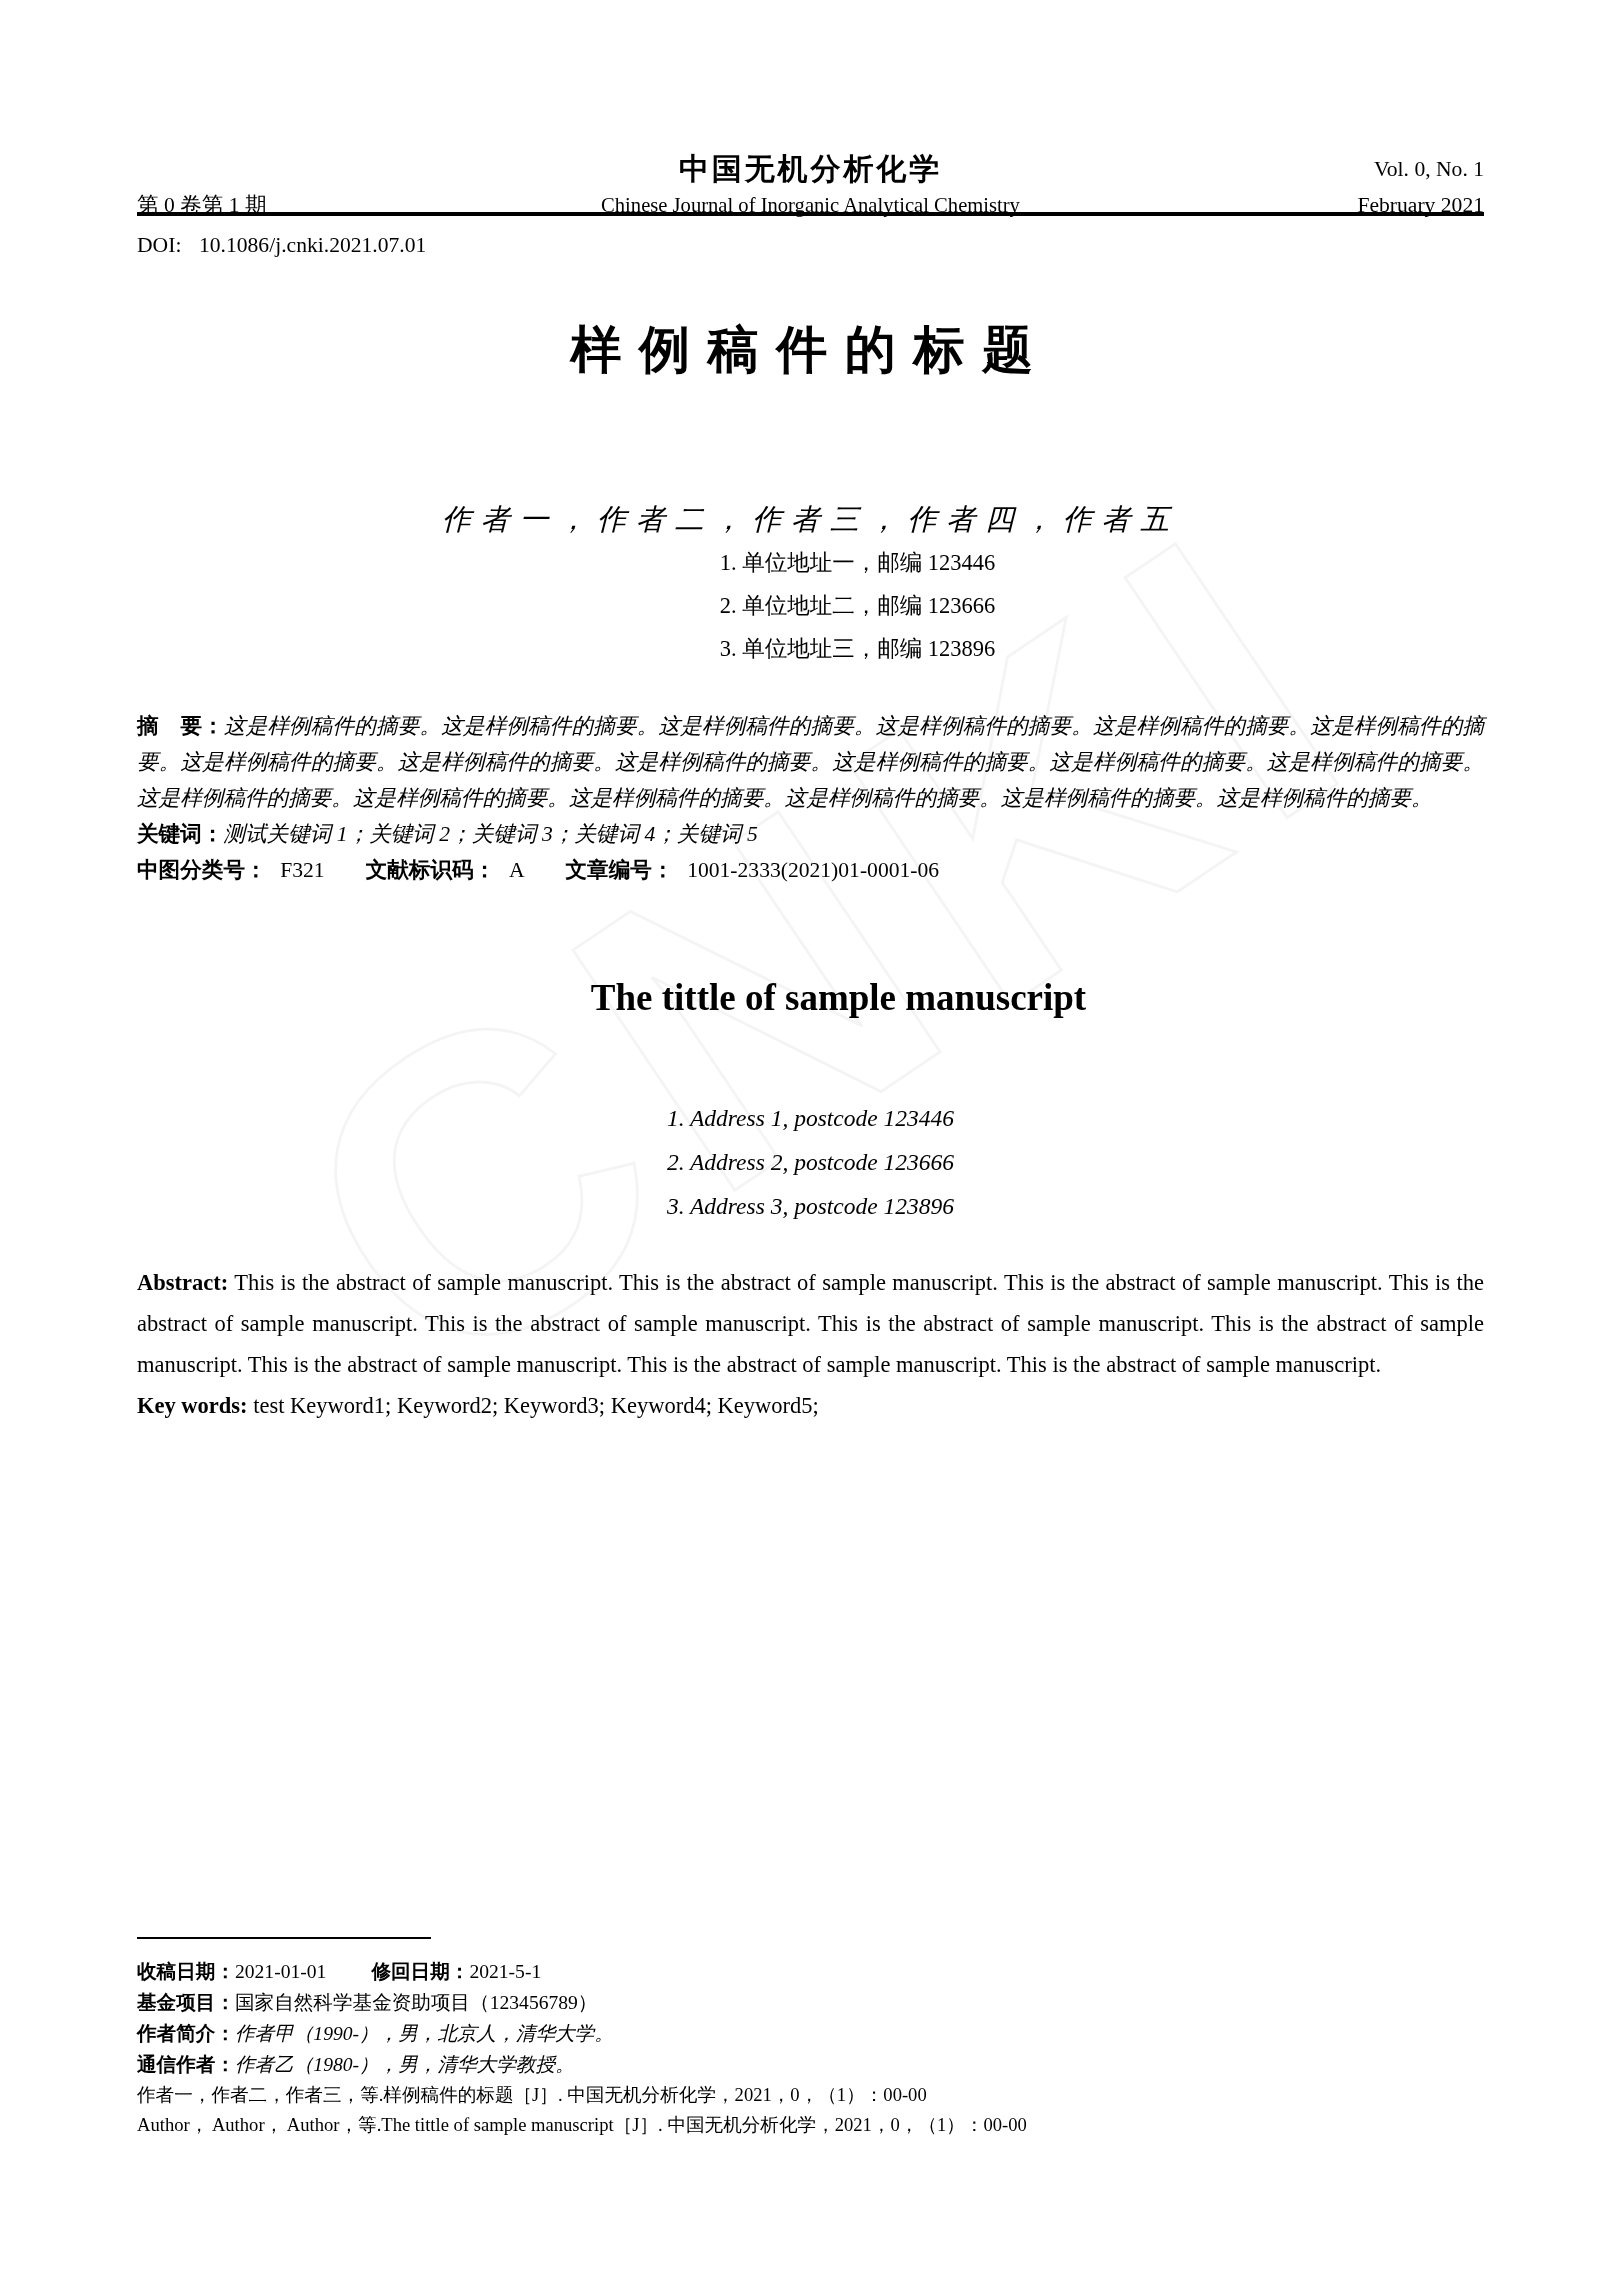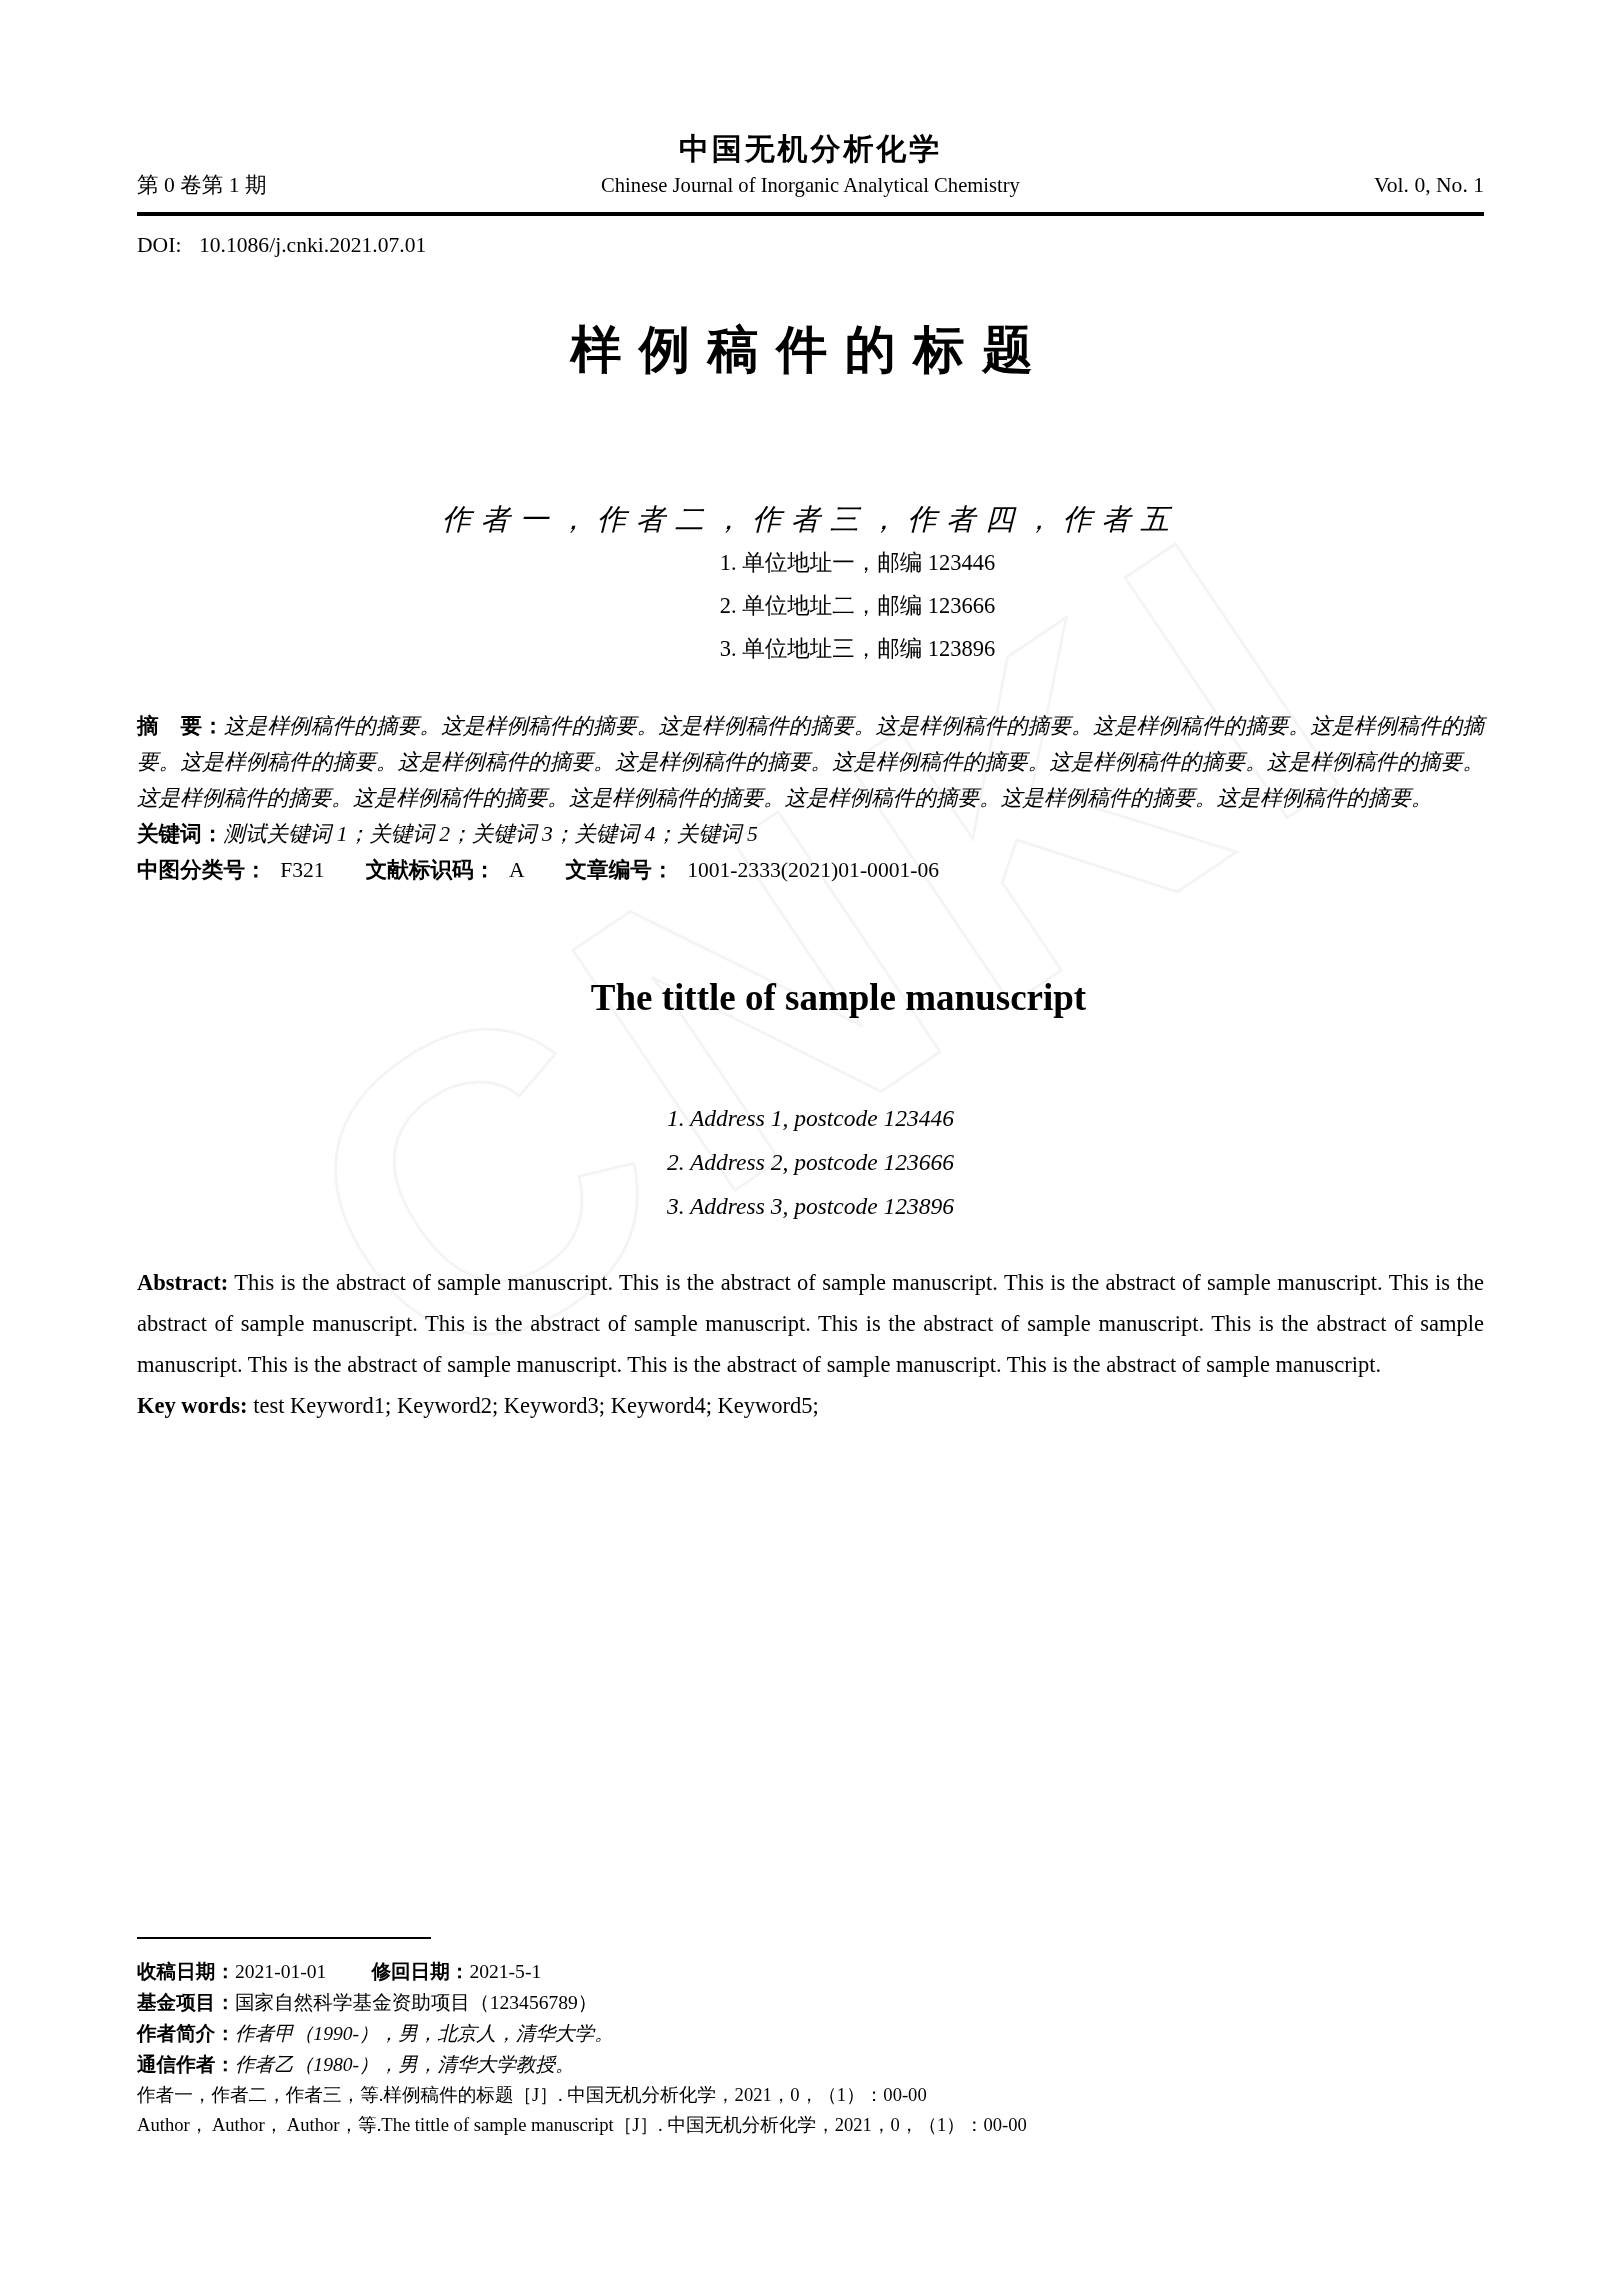--- a/index.html
+++ b/index.html
@@ -6,21 +6,21 @@
   .page {
     position: relative;
     width: 1621px; height: 2293px;
     margin: 0 auto;
     background: #ffffff;
     overflow: hidden;
     font-family: "Liberation Serif", "DejaVu Serif", serif;
     color: #000;
   }
   .serif { font-family: "Liberation Serif", "DejaVu Serif", serif; }
-  .hei   { font-family: "Liberation Sans", "DejaVu Sans", sans-serif; font-weight: bold; }
+  .hei   { font-family: "Liberation Sans", "DejaVu Sans", sans-serif; font-weight: bold; margin-top: 20px; }
   .kai   { font-family: "Liberation Serif", "DejaVu Serif", serif; font-style: italic; }
 
   
   .watermark {
     position: absolute; left: 118px; top: 412px; width: 1421px; height: 1078px;
     display: flex; align-items: center; justify-content: center;
     transform: rotate(-34deg);
     pointer-events: none;
     font-family: "Liberation Sans", sans-serif;
     font-weight: bold; font-size: 421px; letter-spacing: 29px;
@@ -101,20 +101,21 @@
   <div class="header">
     <div class="hdr-left serif">
       <div>第 0 卷第 1 期</div>
     </div>
     <div class="hdr-center">
       <div class="journal-cn hei">中国无机分析化学</div>
       <div class="journal-en serif">Chinese Journal of Inorganic Analytical Chemistry</div>
     </div>
     <div class="hdr-right serif">
       <div>Vol. 0, No. 1</div>
+      <div>February 2021</div>
     </div>
   </div>
   <div class="header-rule"></div>
 
   <div class="doi-line serif">
     <span>DOI:</span><span class="v">10.1086/j.cnki.2021.07.01</span>
   </div>
 
   <h1 class="cn-title hei" style="margin:0; font-weight:bold;">样例稿件的标题</h1>
   <div class="cn-authors kai">作者一，作者二，作者三，作者四，作者五</div>

